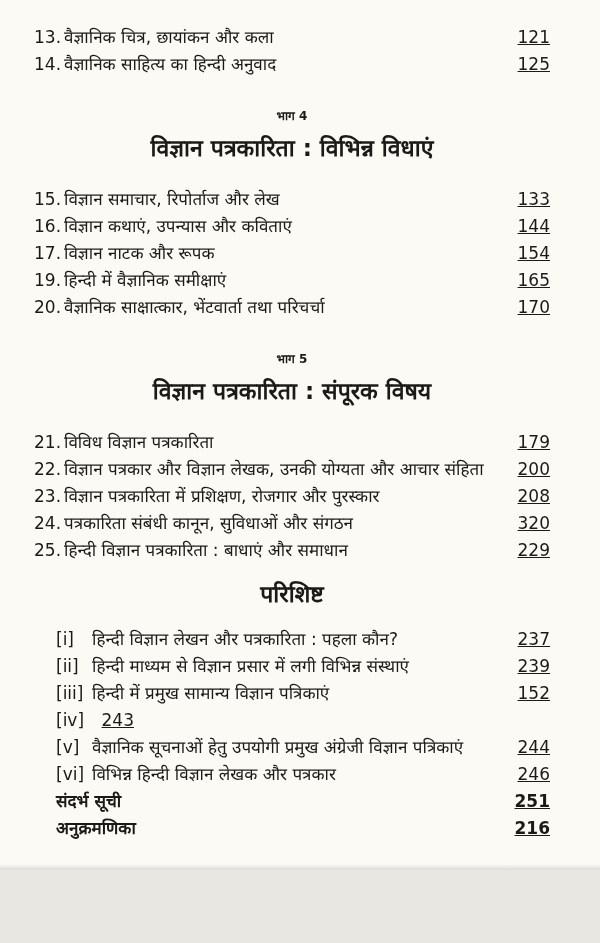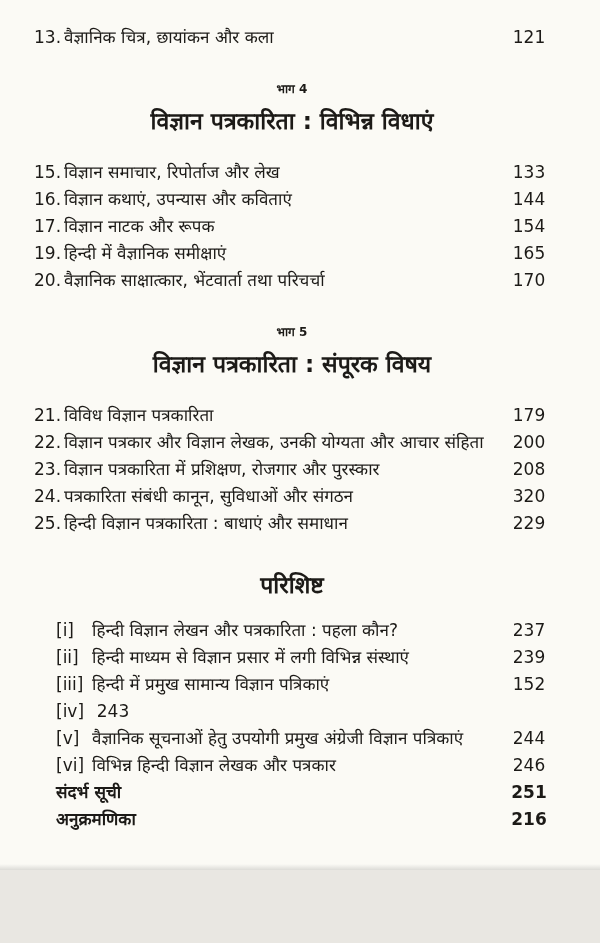--- a/index.html
+++ b/index.html
@@ -23,57 +23,62 @@
     background: linear-gradient(to bottom, rgba(0,0,0,0), rgba(0,0,0,0.12));
   }
   .row {
     display: flex;
     align-items: flex-start;
     font-size: 17px;
     line-height: 27px;
   }
   .num  { flex: 0 0 30px; }
   .title{ flex: 1 1 auto; padding-right: 8px; }
-  .pg   { flex: 0 0 42px; text-align: center; }
+  .pg   { flex: 0 0 42px; text-align: right; text-decoration: underline; }
   .part-label {
     text-align: center;
     font-weight: bold;
     font-size: 12px;
     line-height: 24px;
     margin-top: 26px;
     margin-bottom: 4px;
   }
   .part-title {
     text-align: center;
     font-weight: bold;
     font-size: 23px;
     line-height: 32px;
     margin-bottom: 22px;
   }
   .appendix-title {
     text-align: center;
     font-weight: bold;
     font-size: 23px;
     line-height: 32px;
-    margin-top: 32px;
+    margin-top: 14px;
     margin-bottom: 16px;
   }
   .appendix .row { margin-left: 22px; }
   .appendix .num { flex: 0 0 36px; }
   .row.extra { font-weight: bold; margin-left: 22px; }
 </style>
 </head>
 <body>
 
 <div class="page">
 
   <div class="row">
     <span class="num">13.</span>
     <span class="title">वैज्ञानिक चित्र, छायांकन और कला</span>
     <span class="pg">121</span>
+  </div>
+  <div class="row">
+    <span class="num">14.</span>
+    <span class="title">वैज्ञानिक साहित्य का हिन्दी अनुवाद</span>
+    <span class="pg">125</span>
   </div>
 
   <div class="part-label">भाग 4</div>
   <div class="part-title">विज्ञान पत्रकारिता : विभिन्न विधाएं</div>
 
   <div class="row">
     <span class="num">15.</span>
     <span class="title">विज्ञान समाचार, रिपोर्ताज और लेख</span>
     <span class="pg">133</span>
   </div>

